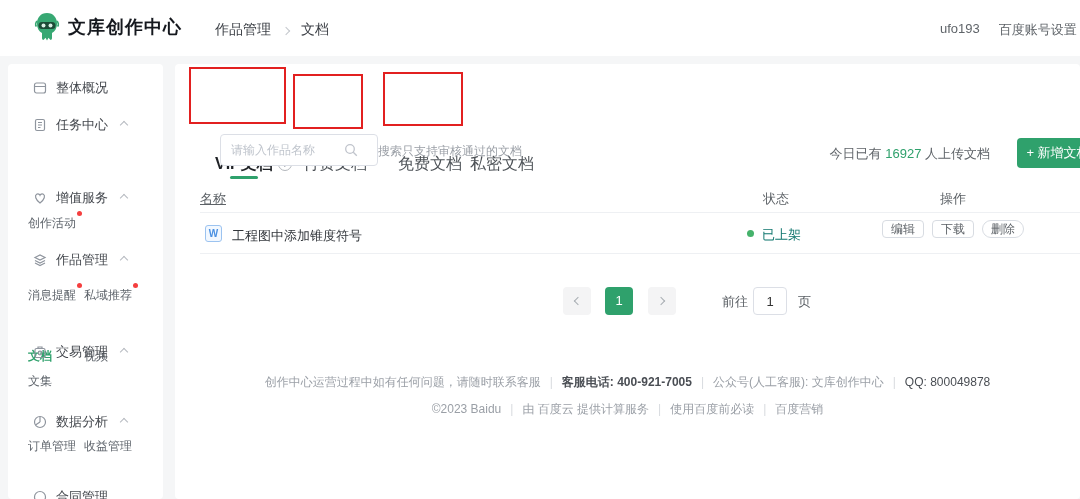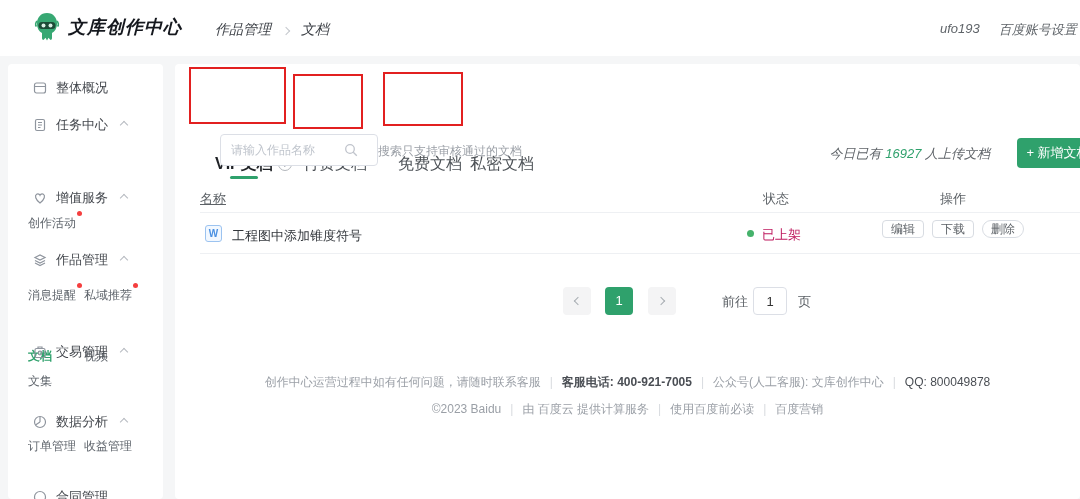--- a/index.html
+++ b/index.html
@@ -8,21 +8,21 @@
     position:relative; overflow:hidden;
     background:#f5f6f7;
     font-family:"Liberation Sans","DejaVu Sans",sans-serif;
     color:#333;
   }
 
   
   .top-strip { position:absolute; top:0; height:4px; background:#f0f1f3; border-radius:0 0 3px 3px; }
 
   
-  .header { position:absolute; left:0; top:0; width:1080px; height:56px; background:#fff;font-style:italic; }
+  .header { position:absolute; left:0; top:0; width:1080px; height:56px; background:#fff; }
   .logo { position:absolute; left:34px; top:12px; display:flex; align-items:center; gap:8px; }
   .logo-text { font-size:18px; font-weight:bold; color:#15181e; letter-spacing:1px; }
   .breadcrumb { position:absolute; left:215px; top:21px; display:flex; align-items:center; gap:12px; font-size:14px; color:#3b3f45; }
   .crumb-sep { width:6px; height:6px; border-top:1.4px solid #c4c7cc; border-right:1.4px solid #c4c7cc; transform:rotate(45deg); margin-top:1px; }
   .header-right { position:absolute; left:940px; top:21px; display:flex; gap:19px; font-size:13px; color:#5f6469; white-space:nowrap;text-align:right; }
   .header-right span { cursor:default; }
 
   
   .sidebar { position:absolute; left:8px; top:64px; width:155px; height:435px; background:#fff; border-radius:4px; overflow:hidden; }
   .main { position:absolute; left:175px; top:64px; width:905px; height:435px; background:#fff; border-radius:4px; overflow:hidden; }
@@ -44,31 +44,31 @@
   .tab-underline { position:absolute; left:230px; top:112px; width:28px; height:3px; border-radius:2px; background:var(--accent); }
   .info-icon { display:inline-block; width:14px; height:14px; border:1px solid #b3b7bc; border-radius:50%; color:#b3b7bc; font-size:9px; font-weight:bold; text-align:center; line-height:12px; vertical-align:2px; margin-left:5px; }
   .info-icon::before { content:"!"; }
   .anno-box { position:absolute; border:2px solid var(--anno-red); }
 
   
   .search-box { position:absolute; left:210px; top:134px; width:158px; height:32px; border:1px solid #dcdfe6; border-radius:4px; background:#fff; font-size:12px; color:#333; padding:0 30px 0 10px; outline:none; }
   .search-box::placeholder { color:#bfc4cc; }
   .search-icon { position:absolute; left:344px; top:143px; width:14px; height:14px; color:#c0c4cc; }
   .search-hint { position:absolute; left:378px; top:143px; font-size:12px; color:#9a9fa6; }
-  .upload-stat { position:absolute; left:810px; top:144px; width:175px; text-align:right; font-size:13px; color:#5f6469; white-space:nowrap;font-style:italic; }
+  .upload-stat { position:absolute; left:810px; top:144px; width:175px; text-align:right; font-size:13px; color:#5f6469; white-space:nowrap; }
   .upload-stat b { color:var(--accent); font-weight:normal; }
   .btn-new { position:absolute; left:996px; top:138px; width:82px; height:30px; background:var(--accent); color:#fff; border:none; border-radius:4px; font-size:13px; cursor:pointer; font-family:inherit; }
 
   
   .th { position:absolute; top:190px; font-size:13px; color:#5c6166; }
   .tline { position:absolute; left:200px; width:860px; height:0; border-top:1px solid #eef0f3; }
   .doc-icon { position:absolute; left:205px; top:225px; width:17px; height:17px; border:1px solid #9cc3f0; border-radius:3px; background:#f2f8ff; color:#4a90e2; font-size:10px; font-weight:bold; text-align:center; line-height:15px; }
   .doc-name { position:absolute; left:232px; top:227px; font-size:13px; color:#33373c; }
   .status-dot { position:absolute; left:747px; top:230px; width:7px; height:7px; border-radius:50%; background:#45b26b; }
-  .status-text { position:absolute; left:762px; top:226px; font-size:13px; color:#be185d; }
+  .status-text { position:absolute; left:762px; top:226px; font-size:13px; color:#0f766e; }
   .op-btn { position:absolute; top:220px; width:42px; height:18px; background:#fff; border:1px solid #d8dce2; border-radius:4px; font-size:12px; color:#5c6166; cursor:pointer; font-family:inherit; }
 
   
   .pg-btn { position:absolute; top:287px; width:28px; height:28px; border-radius:4px; background:#f4f4f5; border:none; cursor:pointer; }
   .pg-btn .chev { position:absolute; top:11px; width:6px; height:6px; }
   .chev-l { left:12px; border-left:1.4px solid #a8adb3; border-bottom:1.4px solid #a8adb3; transform:rotate(45deg); }
   .chev-r { left:10px; border-right:1.4px solid #a8adb3; border-top:1.4px solid #a8adb3; transform:rotate(45deg); }
   .pg-active { position:absolute; left:605px; top:287px; width:28px; height:28px; border-radius:4px; background:var(--accent); color:#fff; font-size:13px; text-align:center; line-height:28px; cursor:pointer; }
   .pg-text { position:absolute; top:293px; font-size:13px; color:#5c6166; }
   .pg-input { position:absolute; left:753px; top:287px; width:34px; height:28px; border:1px solid #dcdfe6; border-radius:4px; text-align:center; font-size:13px; color:#333; outline:none; font-family:inherit; }

